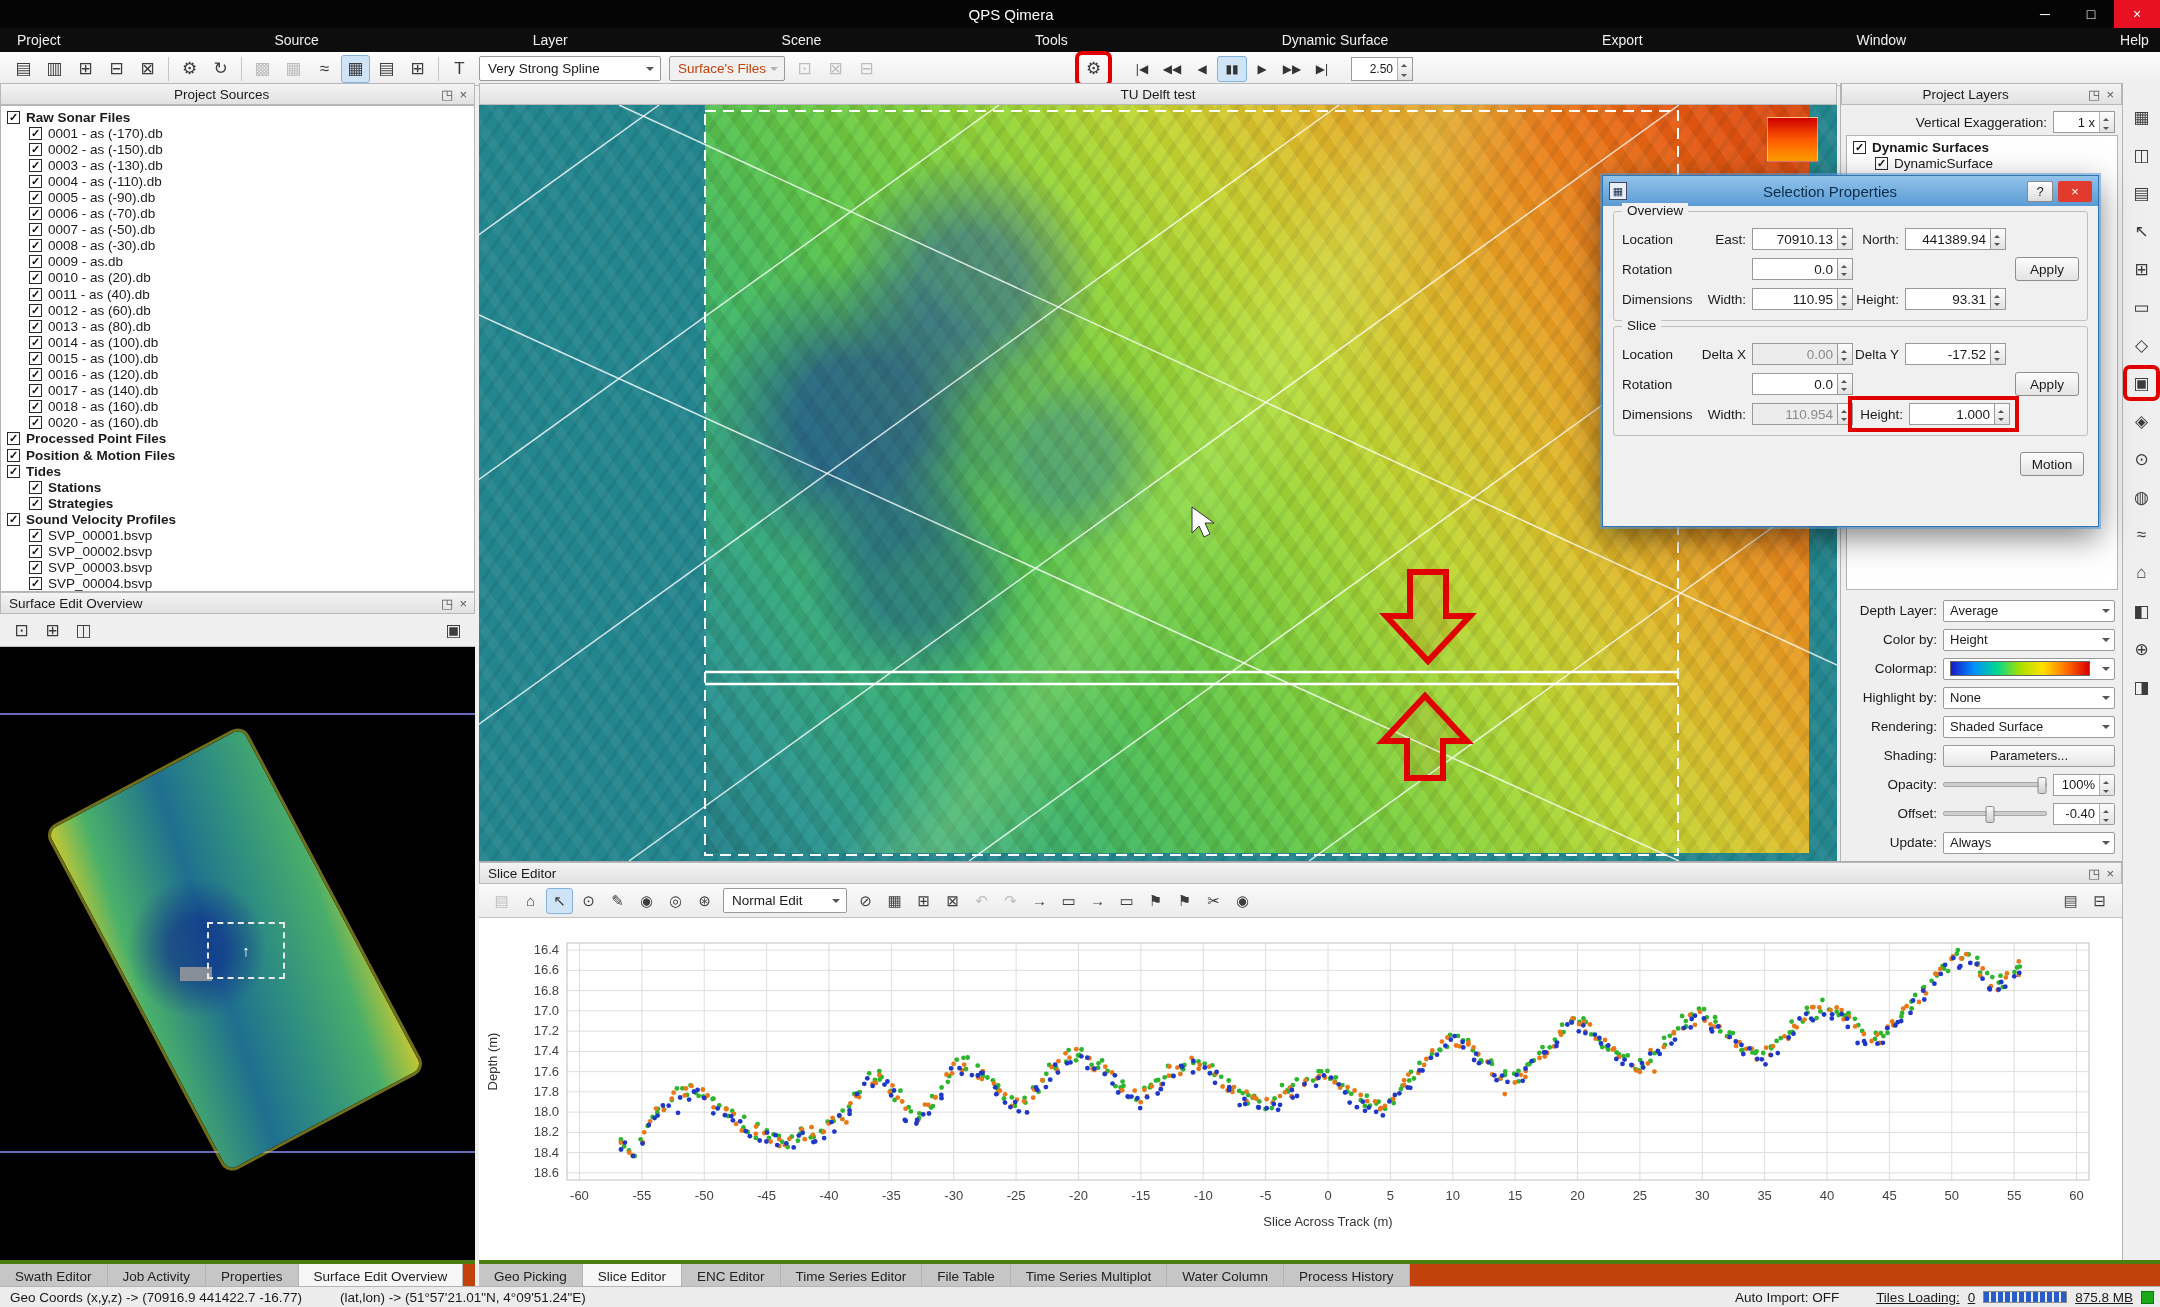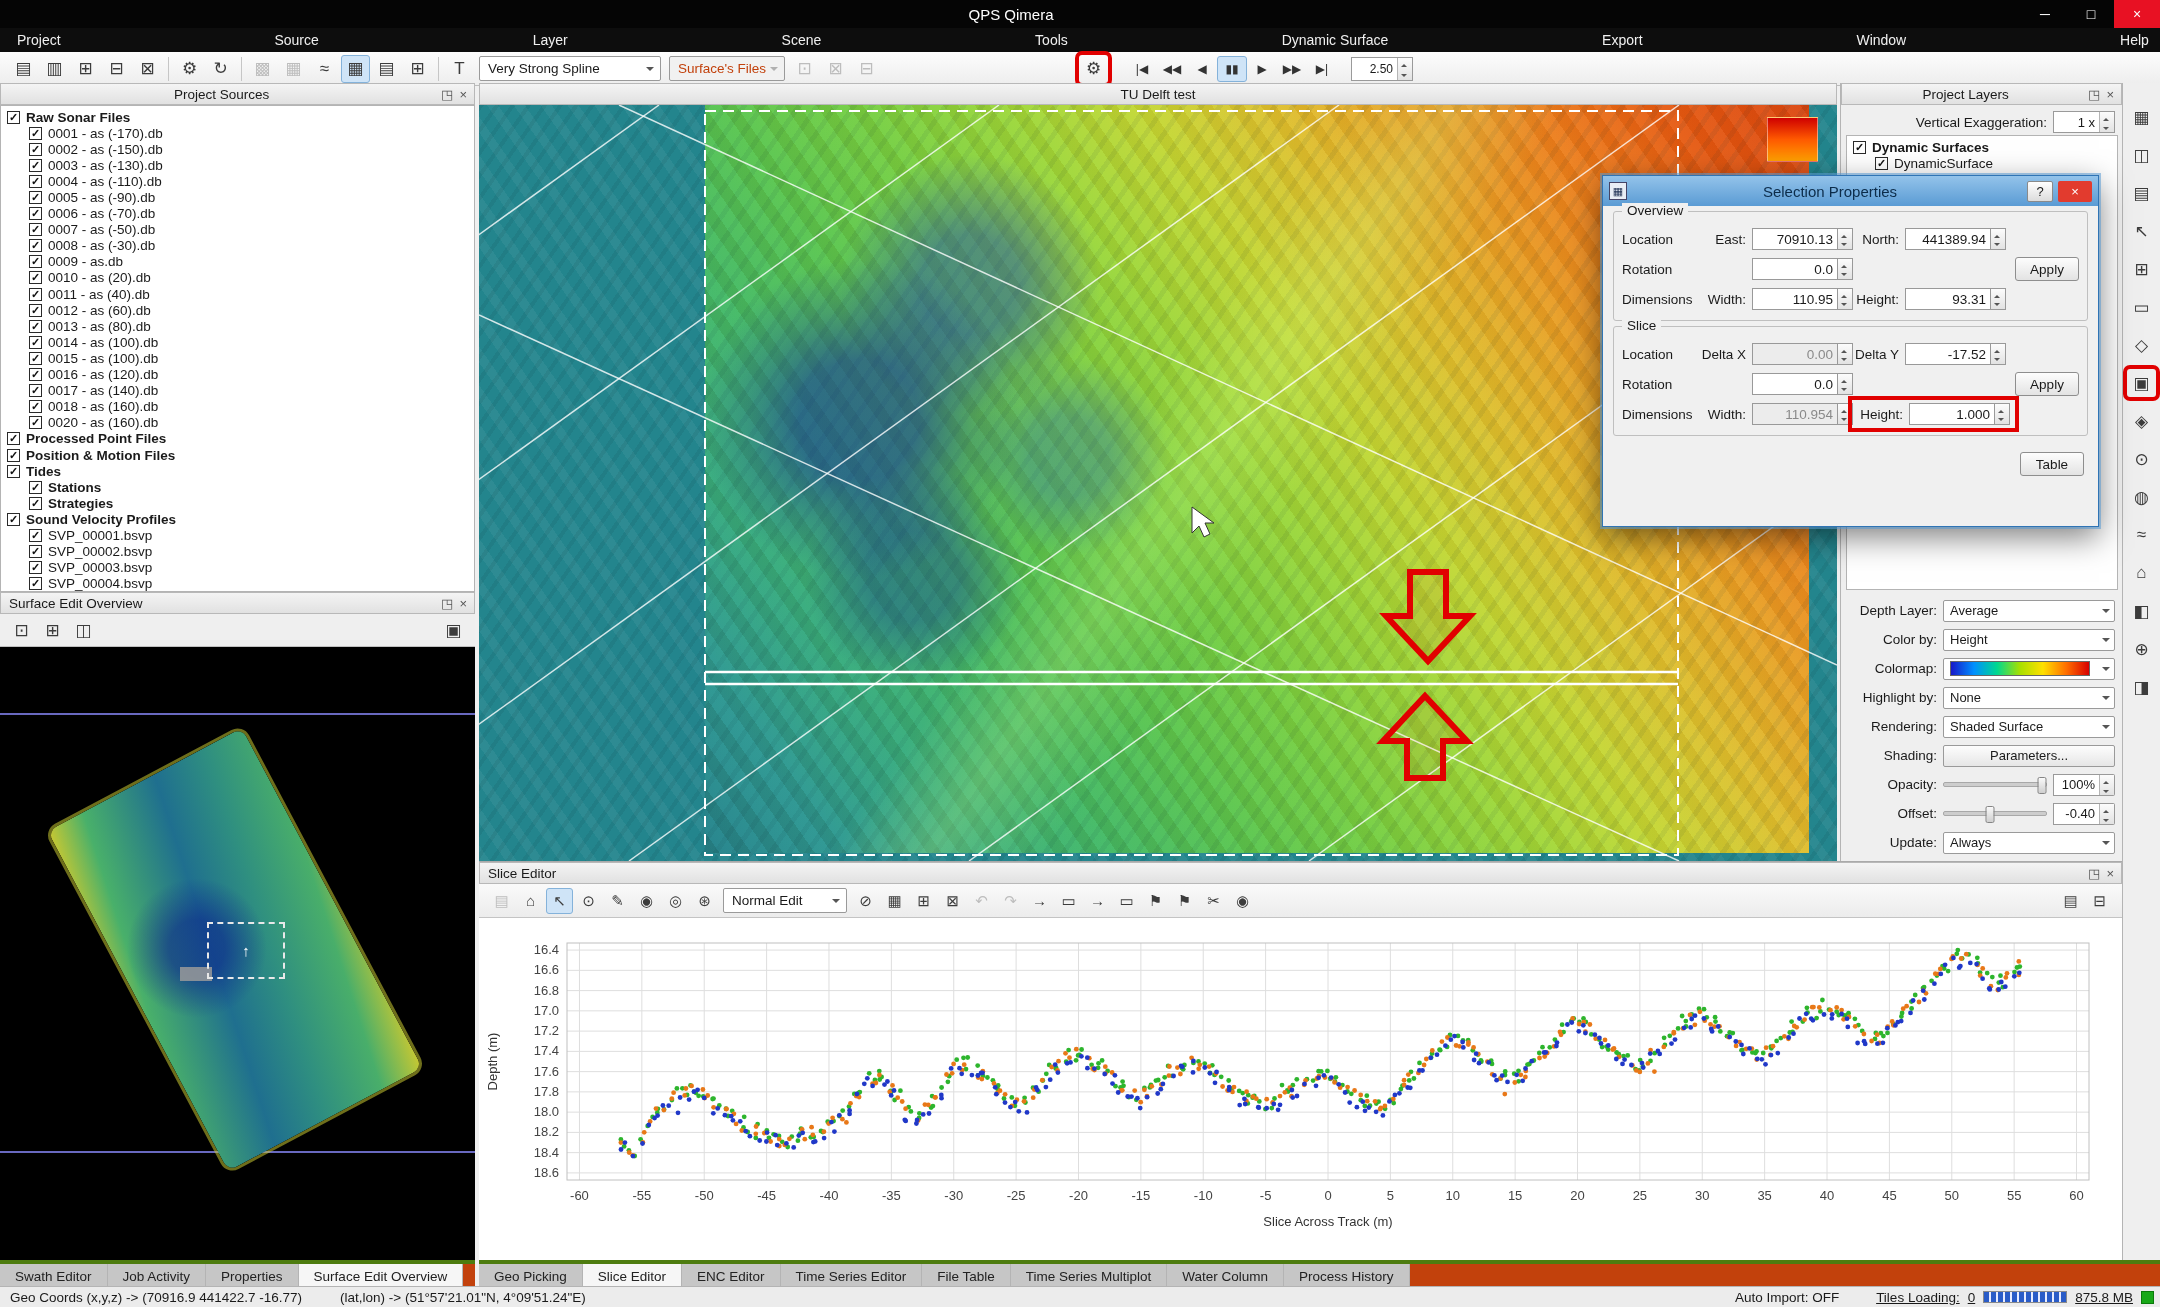--- a/index.html
+++ b/index.html
@@ -1563,21 +1563,21 @@
           <span class="dfield">1.000</span>
           <span class="dspin">
               <i class="up"></i>
               <i class="dn"></i>
             </span>
         </span>
       </div>
     </div>
 
     <div class="dlg-footer">
-      <span class="dbtn">Table</span>
+      <span class="dbtn">Motion</span>
     </div>
   </div>
 
   <div class="tabbar" id="tabs-left" style="left:0;width:475px">
       <div class="tab">Swath Editor</div>
       <div class="tab">Job Activity</div>
       <div class="tab">Properties</div>
       <div class="tab active">Surface Edit Overview</div>
     </div>
   <div class="tabbar" id="tabs-right" style="left:479px;right:0">

